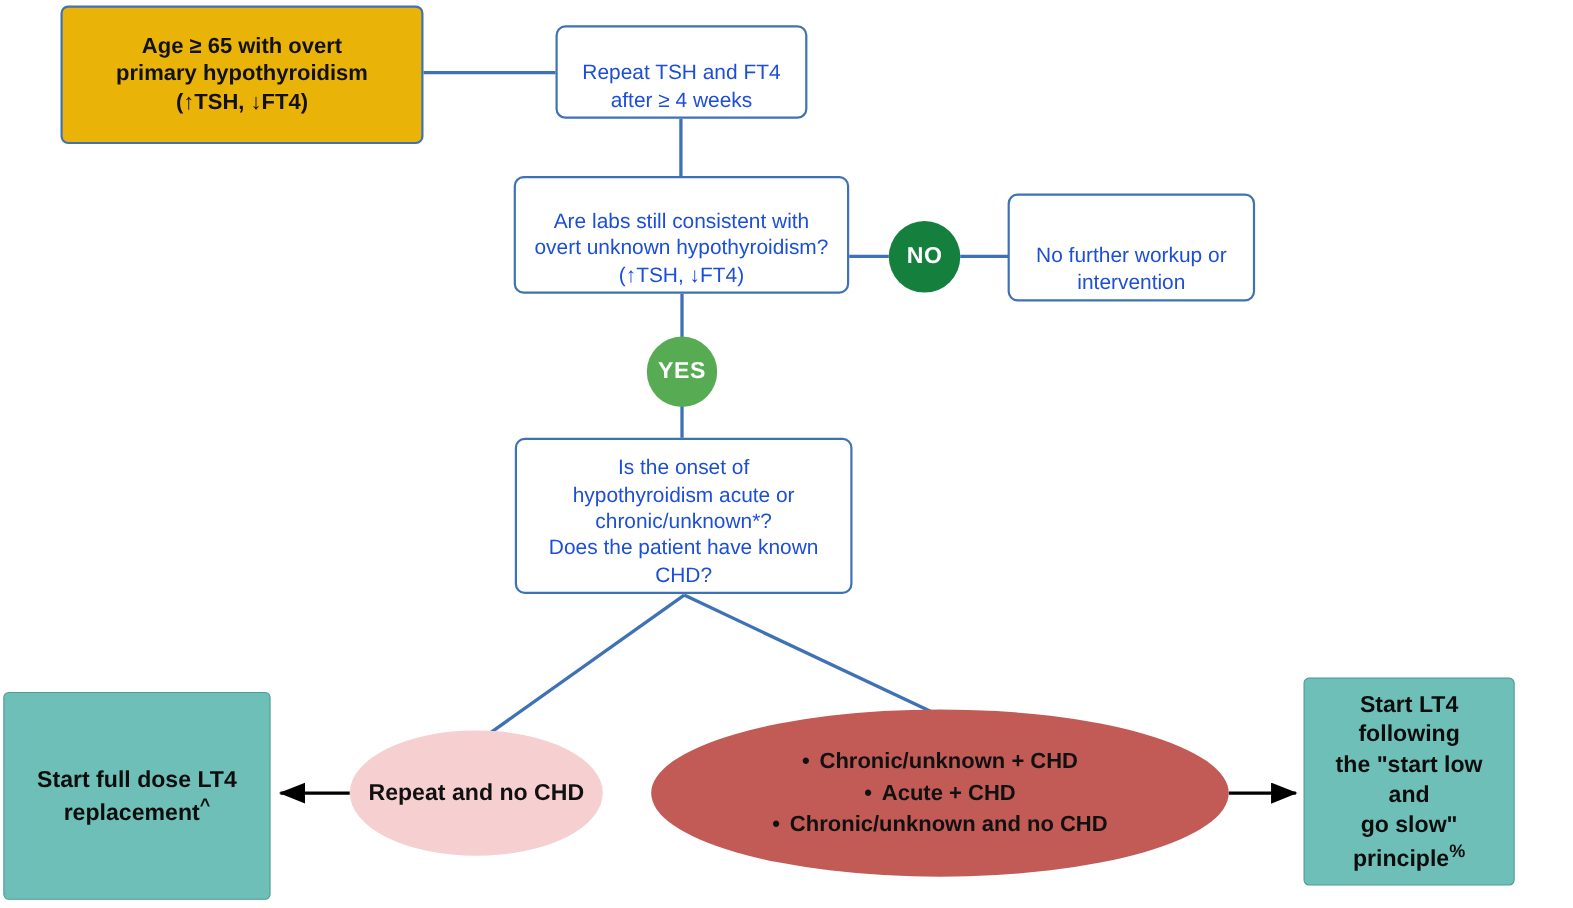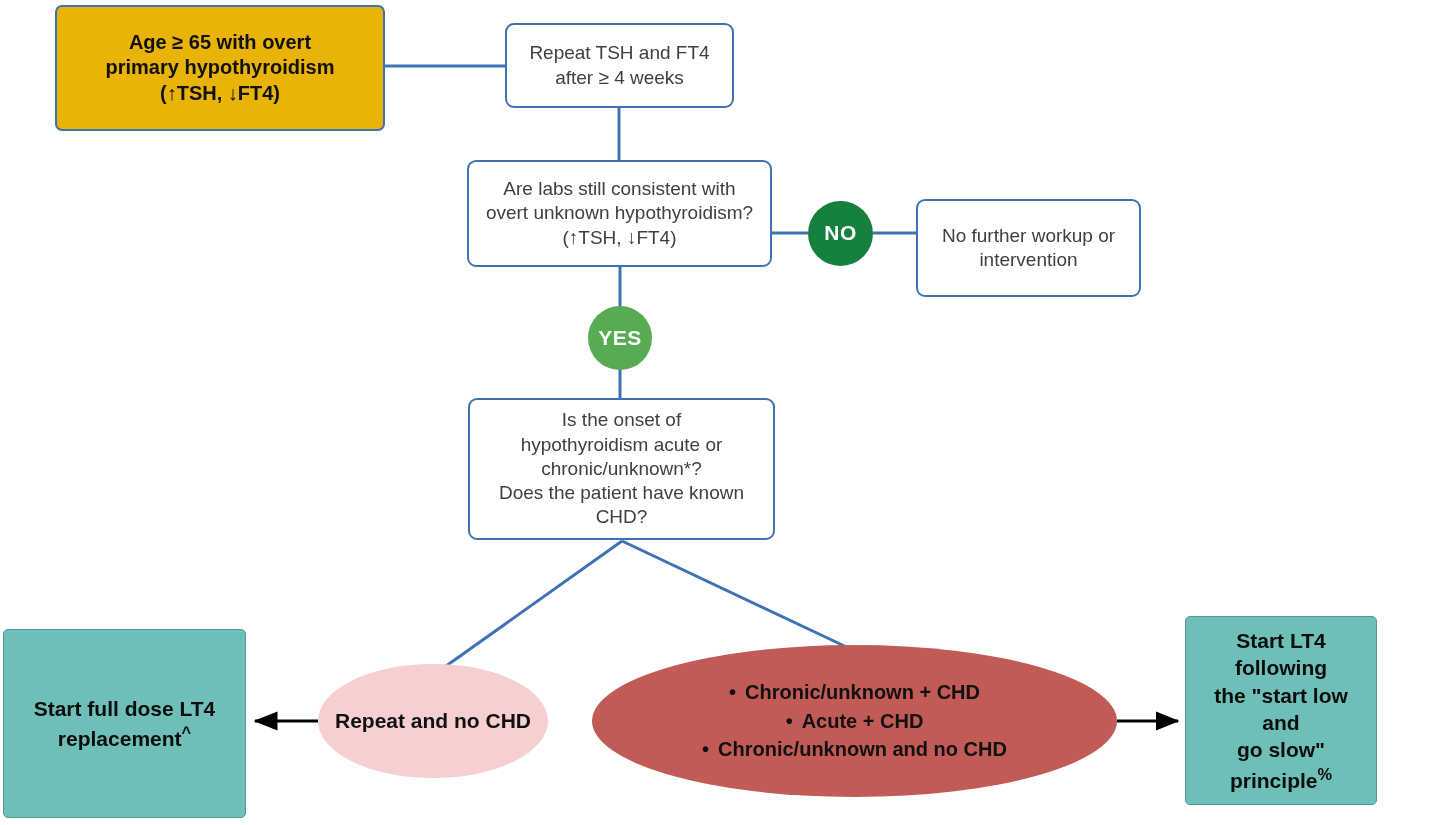--- a/index.html
+++ b/index.html
@@ -30,21 +30,22 @@
     z-index: 3;
   }
   .node .txt { width: 100%; padding: 2px 8px; box-sizing: border-box; }
 
   
   .box {
     border: 2px solid #3f72b5;
     border-radius: 9px;
     background: #ffffff;
     font-size: 19px;
-    color: #404040;
+    color: #1d4ed8;
+    align-items: flex-end;
   }
   .box-start {
     background: #eab308;
     border: 2px solid #3f72b5;
     border-radius: 7px;
     font-weight: bold;
     font-size: 20px;
     color: #111111;
   }
 
@@ -145,21 +146,21 @@
       <div>Are labs still consistent with</div>
       <div>overt unknown hypothyroidism?</div>
       <div>(↑TSH,  ↓FT4)</div>
     </div>
   </div>
 
   <div class="node circle circle-no" style="left:808px; top:201px; width:65px; height:65px;">
     <span class="txt">NO</span>
   </div>
 
-  <div class="node box" style="left:916px; top:199px; width:225px; height:98px;">
+  <div class="node box" style="left:916px; top:176px; width:225px; height:98px;">
     <div class="txt">
       <div>No further workup or</div>
       <div>intervention</div>
     </div>
   </div>
 
   <div class="node circle circle-yes" style="left:588px; top:306px; width:64px; height:64px;">
     <span class="txt">YES</span>
   </div>
 

